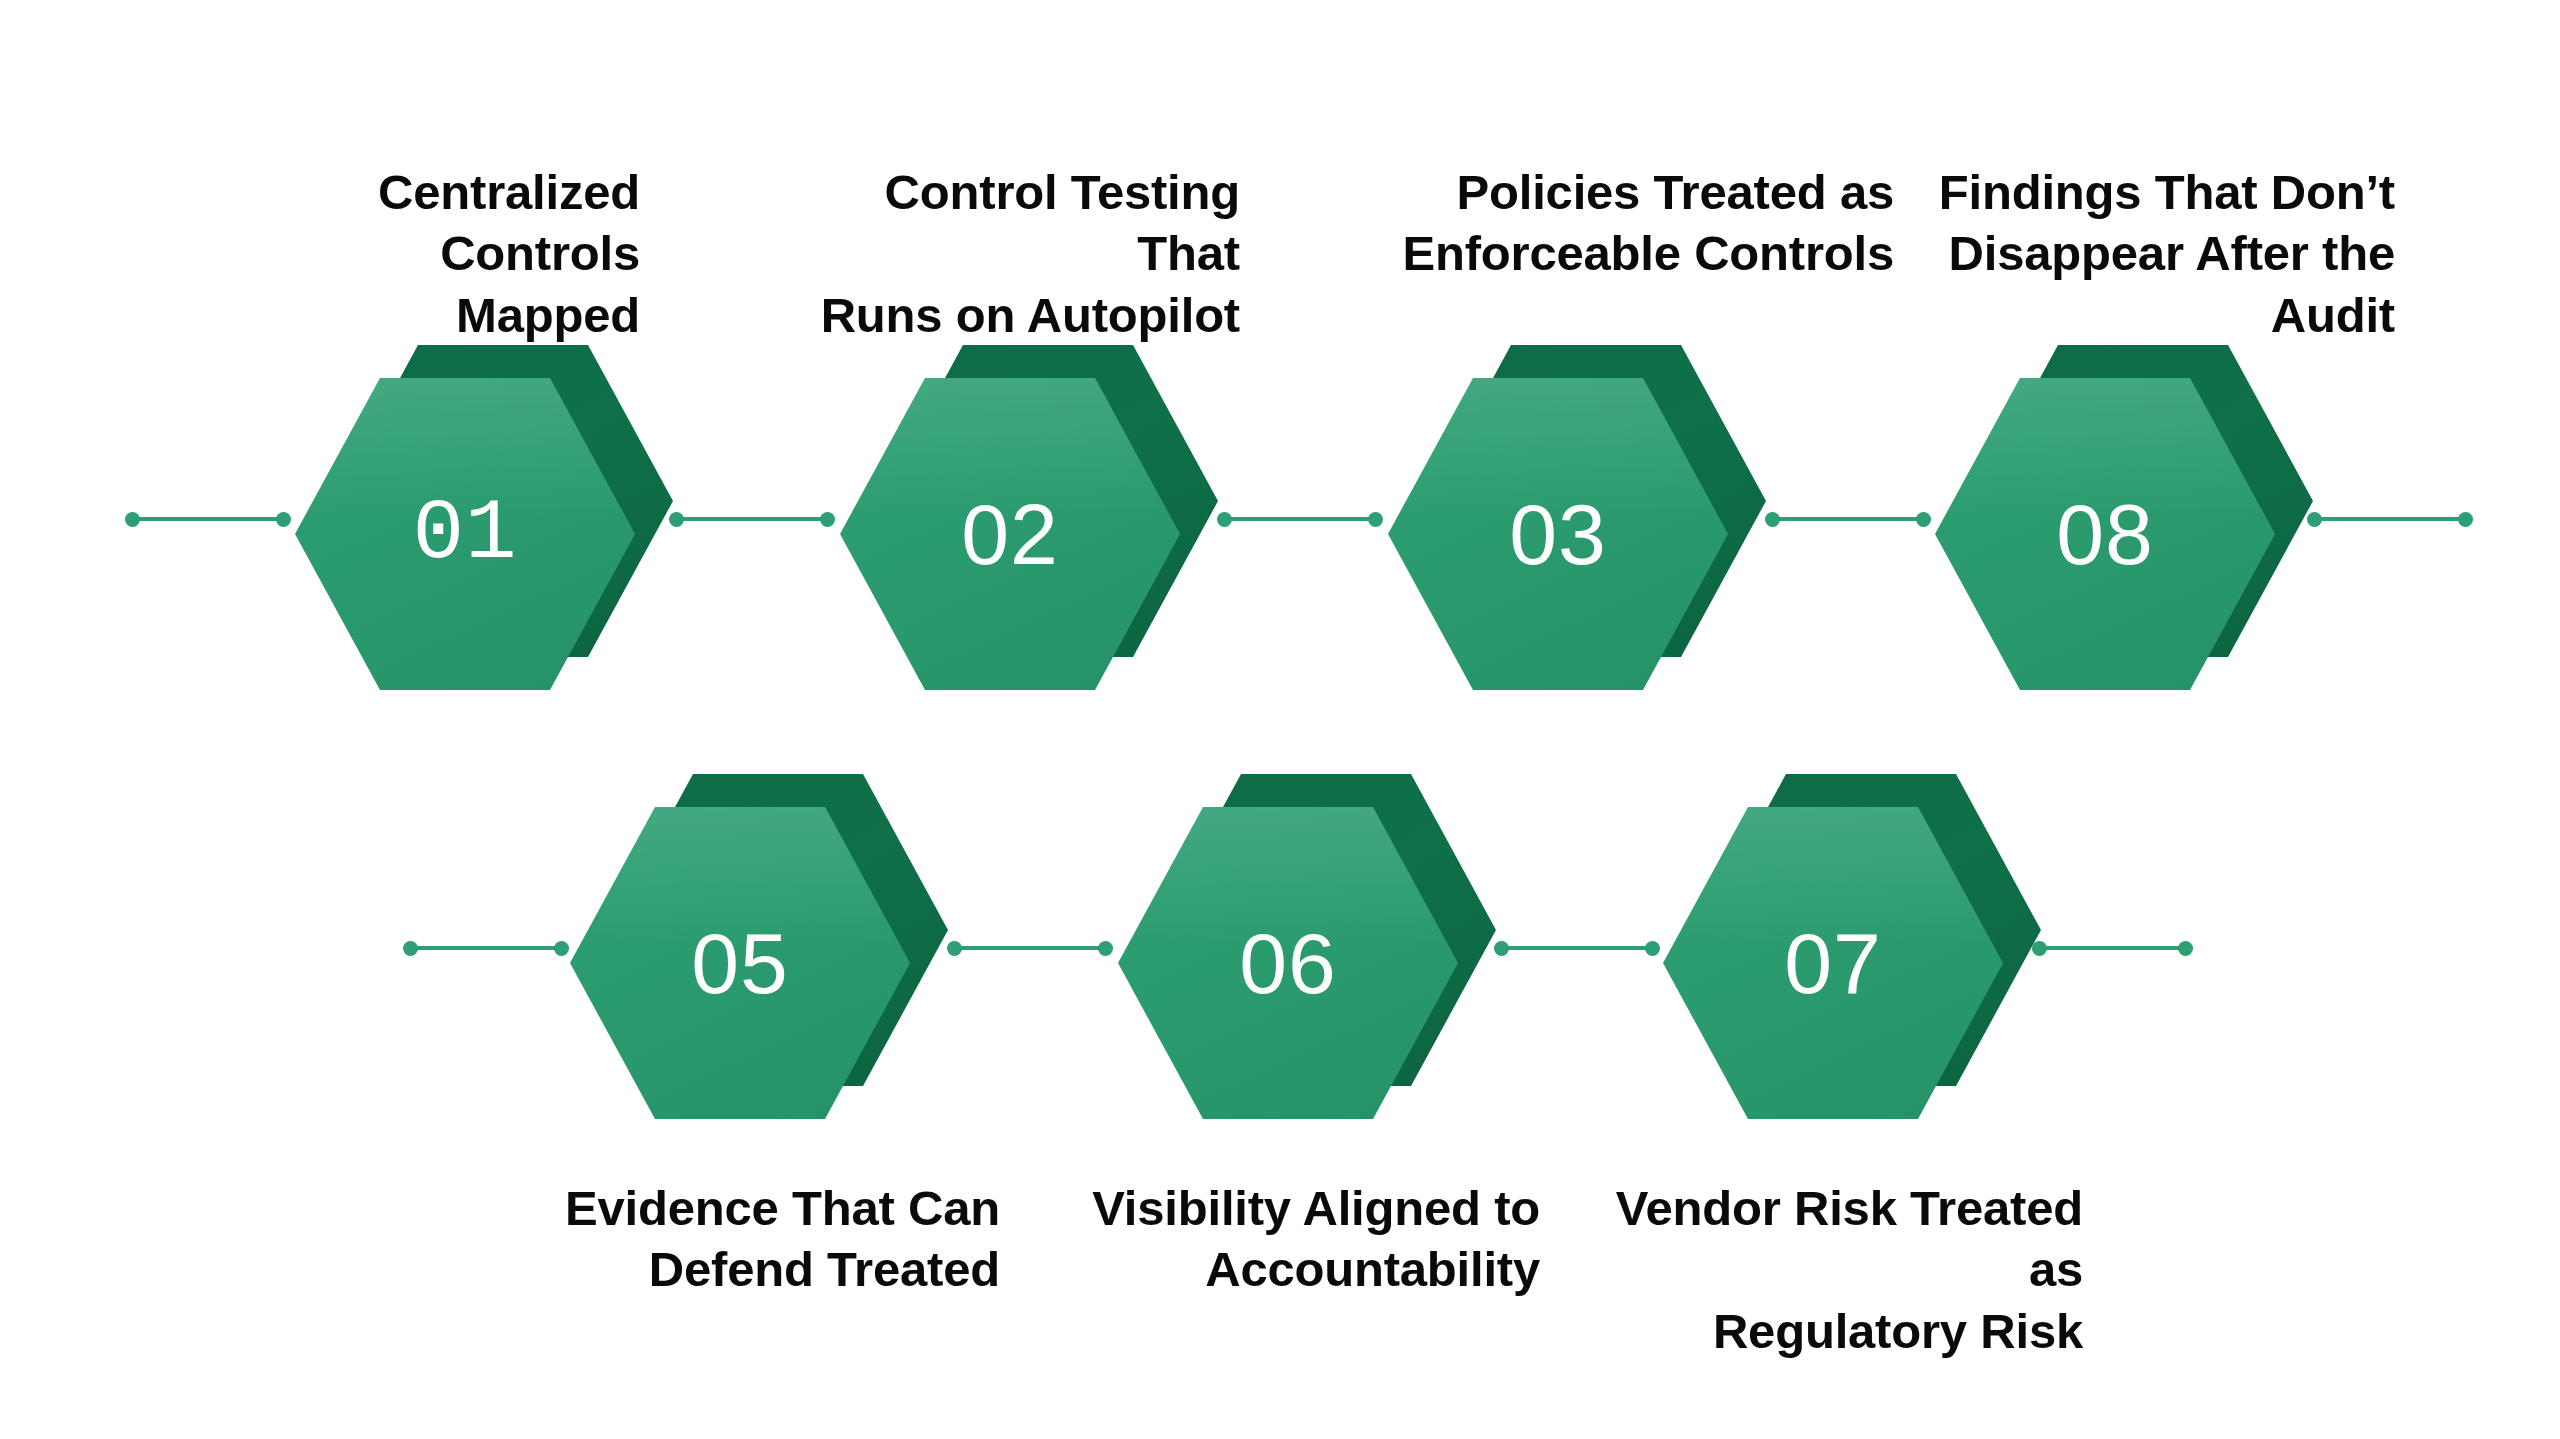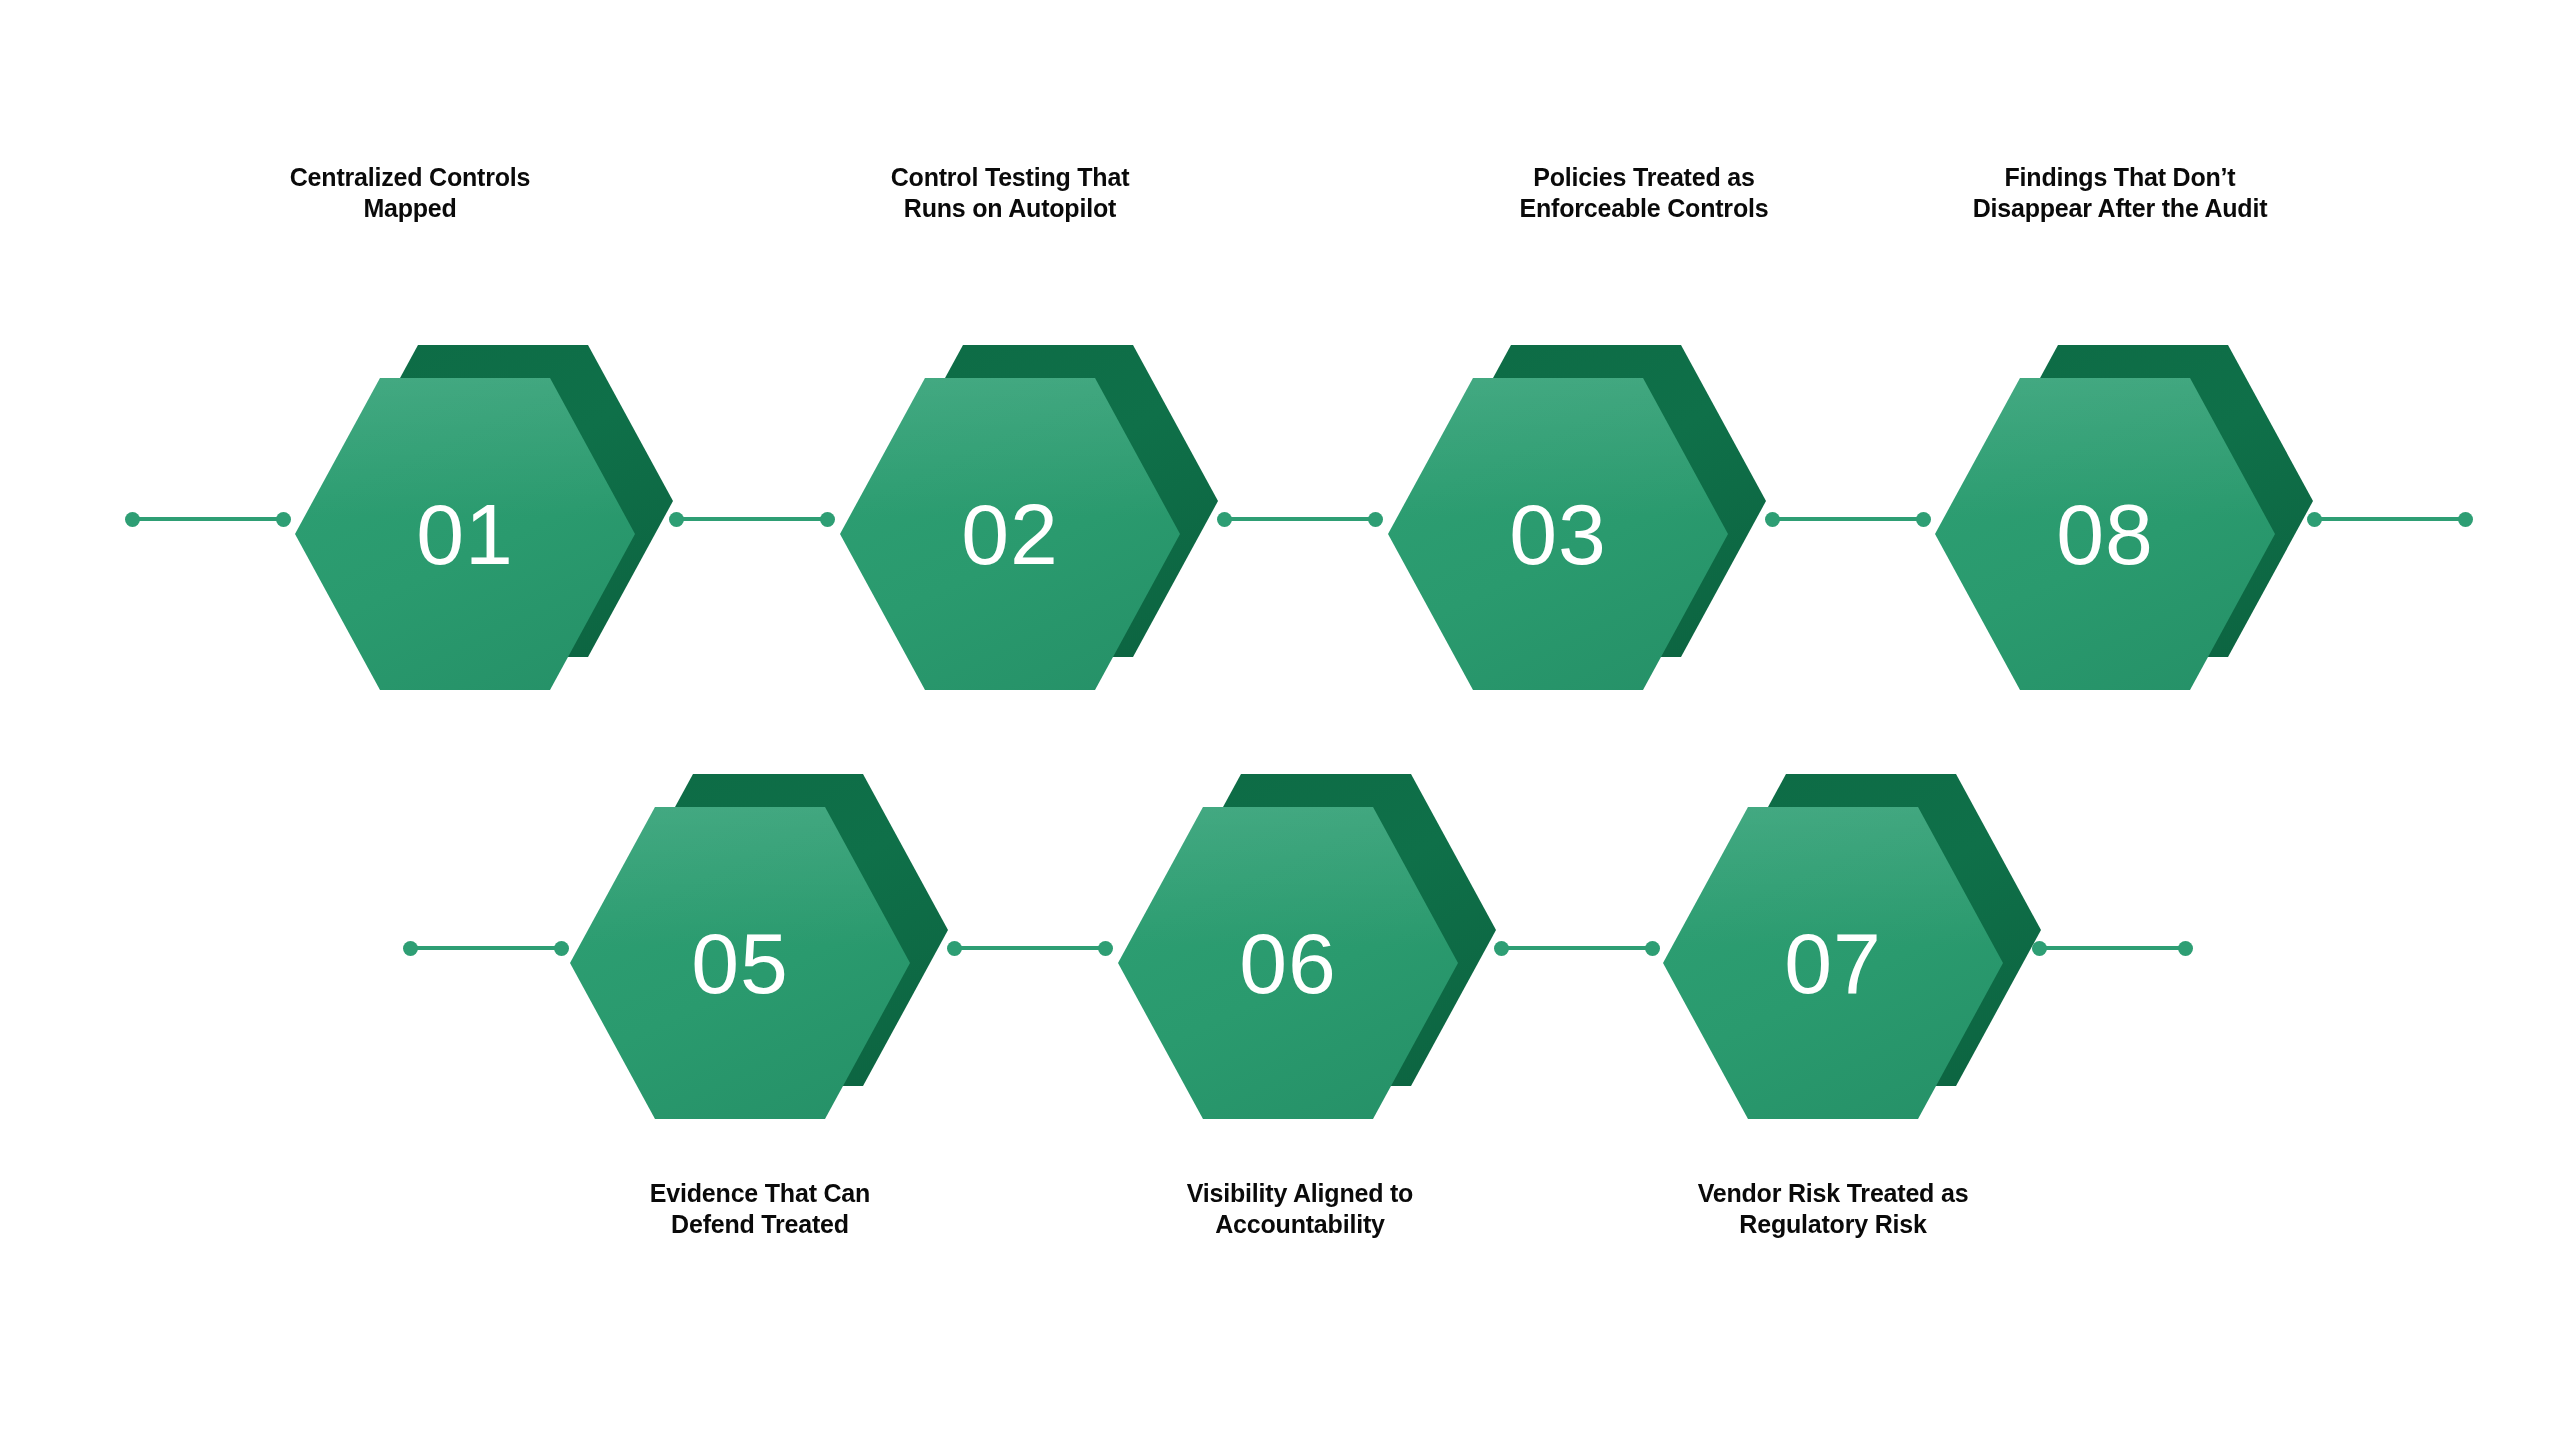--- a/index.html
+++ b/index.html
@@ -104,23 +104,23 @@
     font-size: 86px;
     font-weight: 500;
     letter-spacing: 1px;
     line-height: 1;
     user-select: none;
   }
 
   
   .label {
     position: absolute;
-    text-align: center;
+    text-align: right;
     color: #0a0a0a;
-    font-size: 25px;
+    font-size: 49px;
     font-weight: bold;
     line-height: 1.25;
     letter-spacing: -0.2px;
   }
 </style>
 </head>
 <body>
 
 <div id="stage">
 
@@ -191,21 +191,21 @@
   <div class="label" style="left:1394px; top:162px; width:500px;">
     <div>Policies Treated as</div>
     <div>Enforceable Controls</div>
   </div>
 
   <div class="label" style="left:1845px; top:162px; width:550px;">
     <div>Findings That Don’t</div>
     <div>Disappear After the Audit</div>
   </div>
 
-  <div class="node" style="left:295px; top:345px;">
+  <div class="node" style="left:295px; top:345px;font-family:Liberation Mono, monospace;">
     <div class="hex-back"></div>
     <div class="hex-front"></div>
     <div class="hex-number">01</div>
   </div>
 
   <div class="node" style="left:840px; top:345px;">
     <div class="hex-back"></div>
     <div class="hex-front"></div>
     <div class="hex-number">02</div>
   </div>

